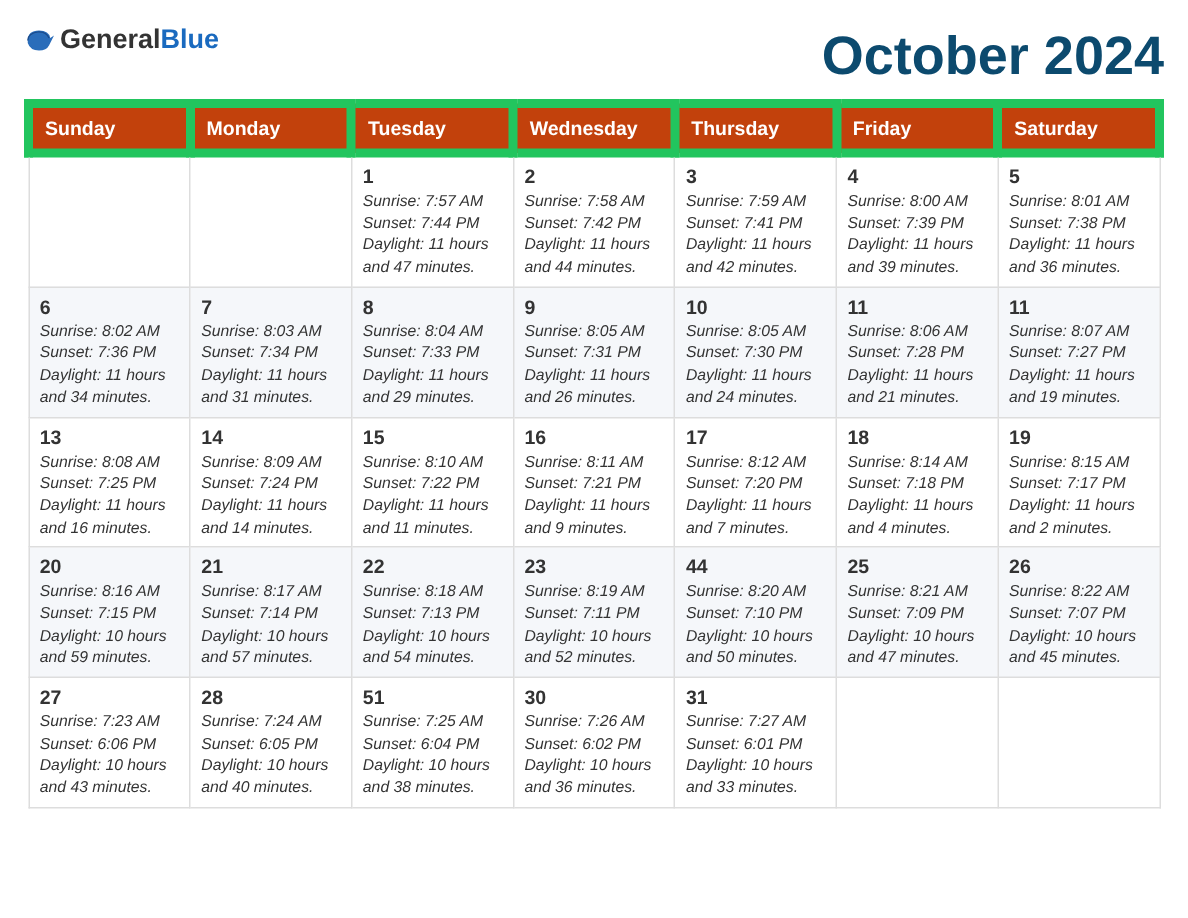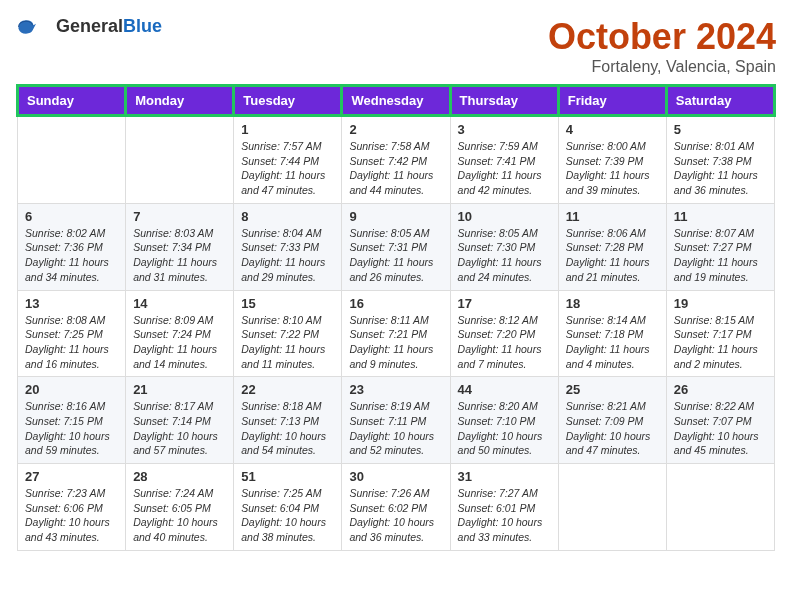--- a/index.html
+++ b/index.html
@@ -12,21 +12,21 @@
     }
     .header-area {
       display: flex;
       justify-content: space-between;
       align-items: flex-start;
       margin-bottom: 8px;
     }
     .logo {
       display: flex;
       align-items: center;
-      gap: 20px;
+      gap: 4px;
     }
     .logo-text-general {
       font-size: 18px;
       font-weight: bold;
       color: #333;
     }
     .logo-text-blue {
       font-size: 18px;
       font-weight: bold;
       color: #1a6abf;
@@ -34,38 +34,38 @@
     .logo-icon {
       width: 20px;
       height: 20px;
     }
     .title-area {
       text-align: right;
     }
     .month-title {
       font-size: 36px;
       font-weight: bold;
-      color: #c2410c;
+      color: #0c4a6e;
     }
     .location-title {
       font-size: 16px;
       color: #555;
     }
     .calendar-table {
       width: 100%;
       border-collapse: collapse;
       border: 1px solid #ccc;
     }
     .calendar-table th {
-      background-color: #6d28d9;
+      background-color: #c2410c;
       color: #fff;
       text-align: left;
       padding: 6px 8px;
       font-size: 13px;
-      border: 3px solid #22c55e;
+      border: 6px solid #22c55e;
     }
     .calendar-table td {
       vertical-align: top;
       padding: 5px 7px;
       border: 1px solid #ddd;
       font-size: 11px;
       color: #333;
       width: 107px;
       min-height: 80px;
       background: #fff;
@@ -97,21 +97,20 @@
     <svg class="logo-icon" viewBox="0 0 24 24" xmlns="http://www.w3.org/2000/svg">
       <path d="M3 12 Q3 4 12 4 Q20 4 21 10 L24 8 L20 16 Q18 20 12 20 Q5 20 3 14 Z" fill="#2a6dba"></path>
       <path d="M3 12 Q3 6 12 5 Q18 5 20 10" fill="none" stroke="#1a4a8a" stroke-width="1"></path>
     </svg>
     <div>
       <span class="logo-text-general">General</span><span class="logo-text-blue">Blue</span>
     </div>
   </div>
   <div class="title-area">
     <div class="month-title">October 2024</div>
-    <div class="location-title">Fortaleny, Valencia, Spain</div>
   </div>
 </div>
 
 <table class="calendar-table">
   <thead>
     <tr id="weekday-header">
         <th>Sunday</th>
         <th>Monday</th>
         <th>Tuesday</th>
         <th>Wednesday</th>

